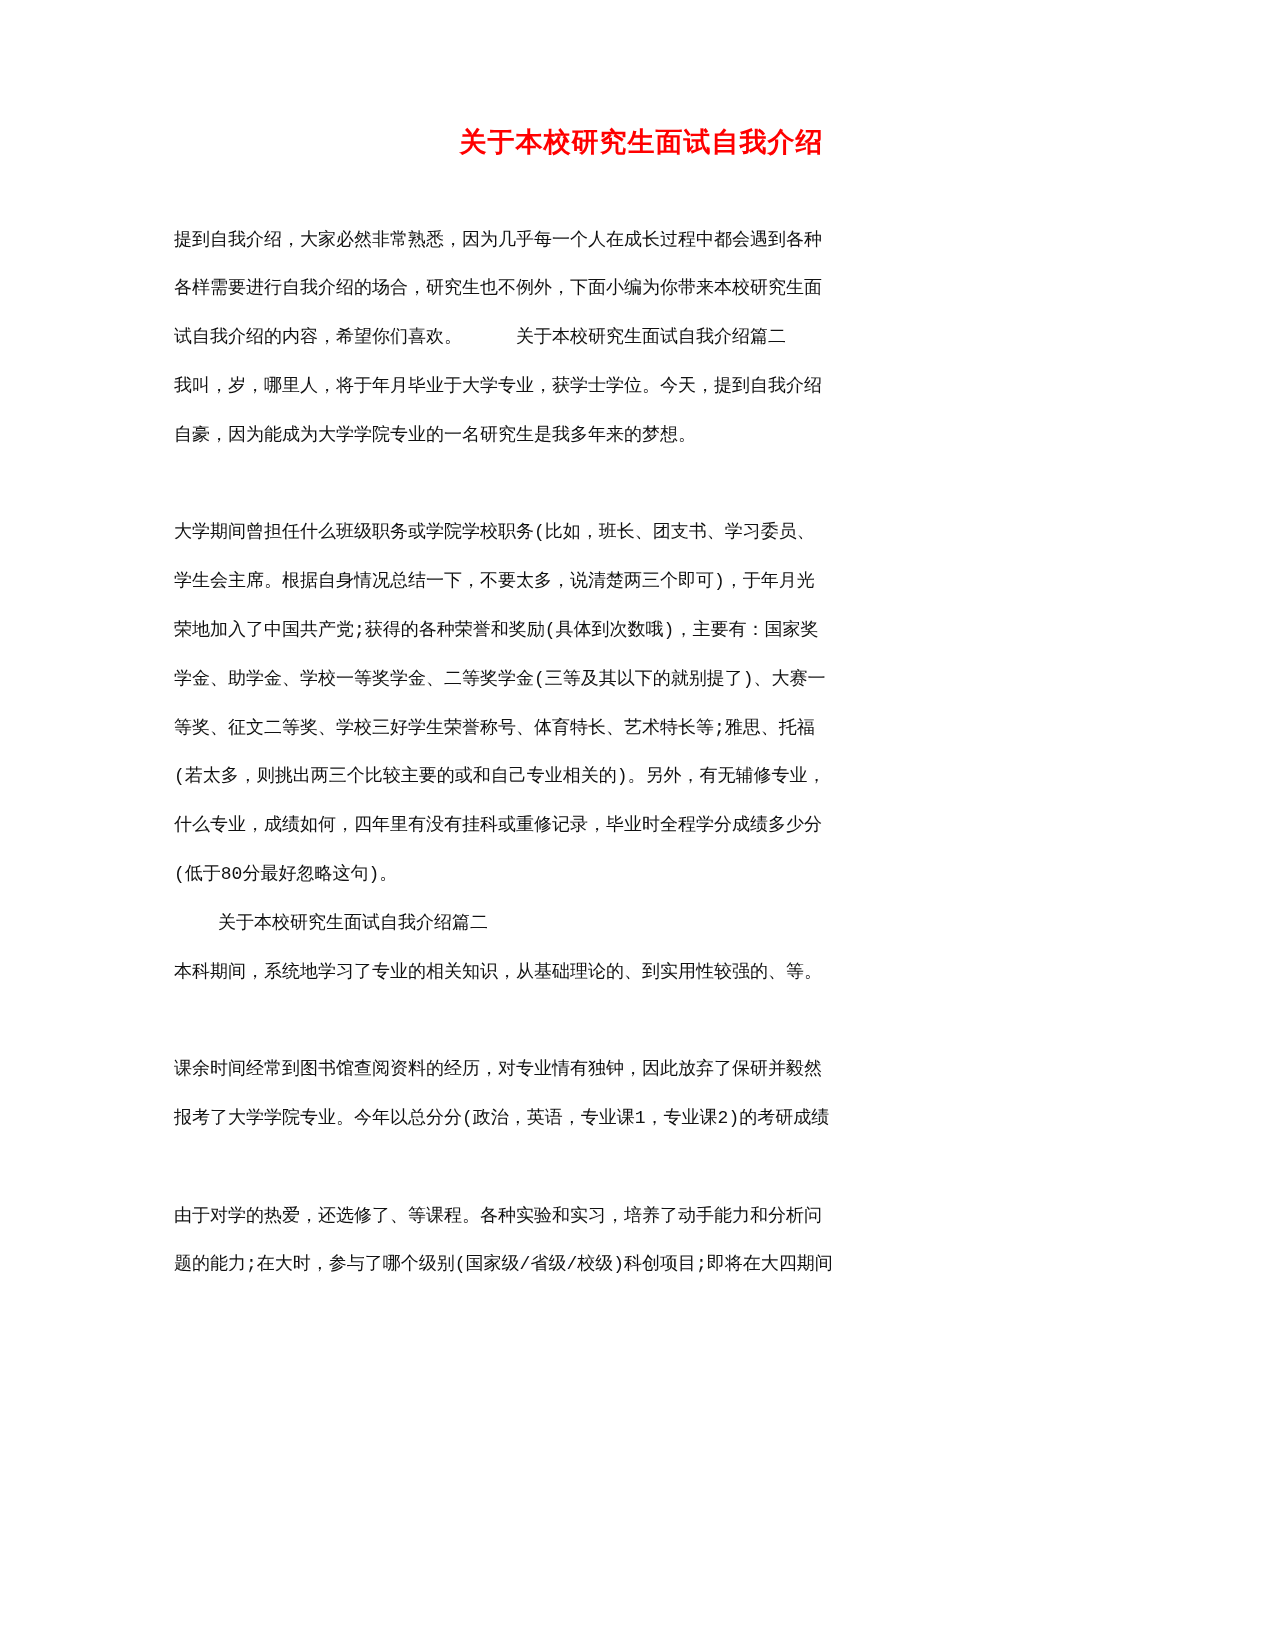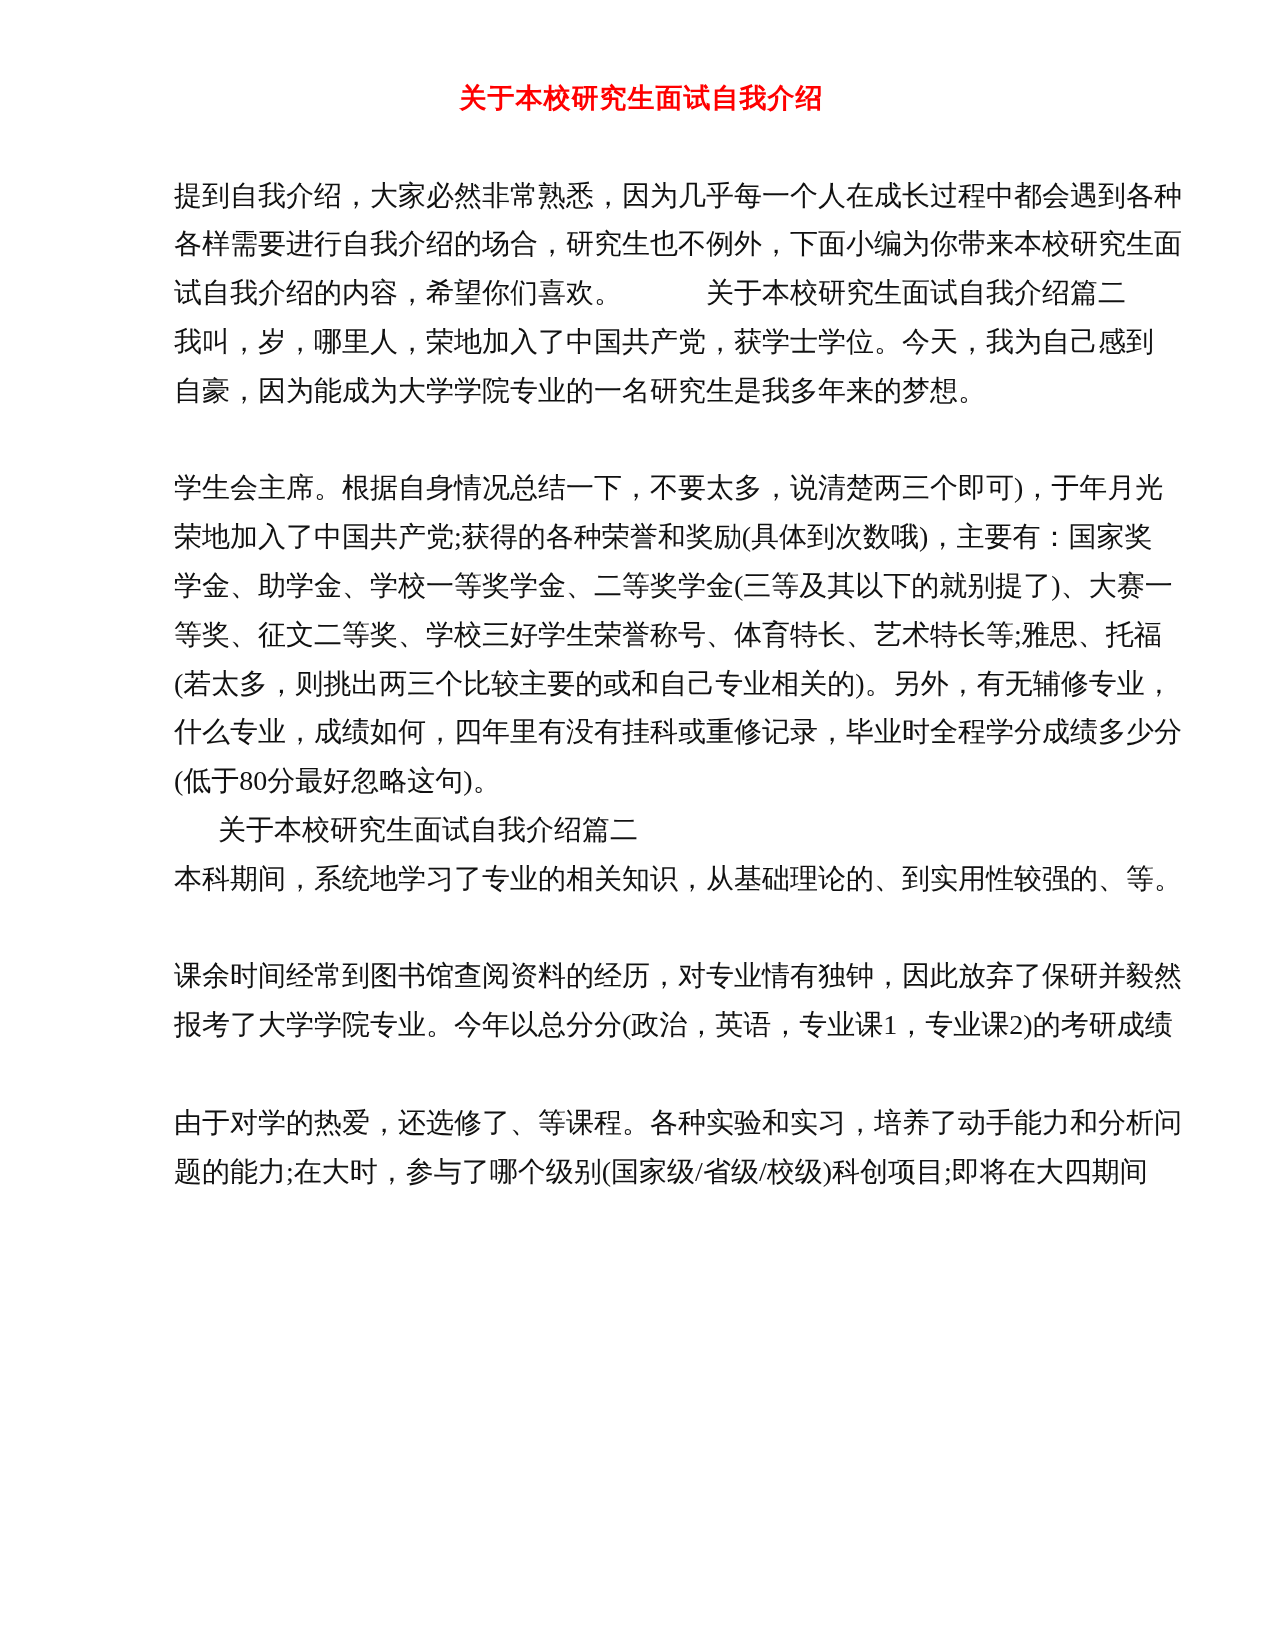--- a/index.html
+++ b/index.html
@@ -7,66 +7,67 @@
     padding: 0;
     background: #ffffff;
   }
   .page {
     position: relative;
     width: 1275px;
     height: 1650px;
     background: var(--page-bg, #ffffff);
     overflow: hidden;
     box-sizing: border-box;
-    padding-top: 74px;
+    padding-top: 118px;
   }
   .doc-title {
     height: 48.8px;
     line-height: 48.8px;
     margin: 0 166px 48.8px 174px;
     text-align: center;
     font-family: "Liberation Serif", "DejaVu Serif", serif;
     font-size: 27px;
     font-weight: bold;
     letter-spacing: 1px;
     color: var(--title-color, #ff0000);
     white-space: nowrap;
   }
   .doc-body {
     padding-left: 174px;
     padding-right: 160px;
   }
   .line {
     height: 48.8px;
     line-height: 48.8px;
-    font-family: Liberation Serif, serif;
-    font-size: 28px;
+    font-family: Liberation Mono, monospace;
+    font-size: 18px;
     letter-spacing: 0px;
     color: var(--body-color, #111111);
     white-space: nowrap;
   }
   .line.indent {
     padding-left: 44px;
   }
   .line.blank {
     
   }
 </style>
 </head>
 <body>
 
 <div class="page">
   <div class="doc-title">关于本校研究生面试自我介绍</div>
   <div class="doc-body">
       <div class="line">提到自我介绍，大家必然非常熟悉，因为几乎每一个人在成长过程中都会遇到各种</div>
       <div class="line">各样需要进行自我介绍的场合，研究生也不例外，下面小编为你带来本校研究生面</div>
       <div class="line">试自我介绍的内容，希望你们喜欢。　　　关于本校研究生面试自我介绍篇二</div>
-      <div class="line">我叫，岁，哪里人，荣地加入了中国共产党，获学士学位。今天，我为自己感到</div>
+      <div class="line">我叫，岁，哪里人，将于年月毕业于大学专业，获学士学位。今天，提到自我介绍</div>
       <div class="line">自豪，因为能成为大学学院专业的一名研究生是我多年来的梦想。</div>
       <div class="line blank"></div>
+      <div class="line">大学期间曾担任什么班级职务或学院学校职务(比如，班长、团支书、学习委员、</div>
       <div class="line">学生会主席。根据自身情况总结一下，不要太多，说清楚两三个即可)，于年月光</div>
       <div class="line">荣地加入了中国共产党;获得的各种荣誉和奖励(具体到次数哦)，主要有：国家奖</div>
       <div class="line">学金、助学金、学校一等奖学金、二等奖学金(三等及其以下的就别提了)、大赛一</div>
       <div class="line">等奖、征文二等奖、学校三好学生荣誉称号、体育特长、艺术特长等;雅思、托福</div>
       <div class="line">(若太多，则挑出两三个比较主要的或和自己专业相关的)。另外，有无辅修专业，</div>
       <div class="line">什么专业，成绩如何，四年里有没有挂科或重修记录，毕业时全程学分成绩多少分</div>
       <div class="line">(低于80分最好忽略这句)。</div>
       <div class="line indent">关于本校研究生面试自我介绍篇二</div>
       <div class="line">本科期间，系统地学习了专业的相关知识，从基础理论的、到实用性较强的、等。</div>
       <div class="line blank"></div>

